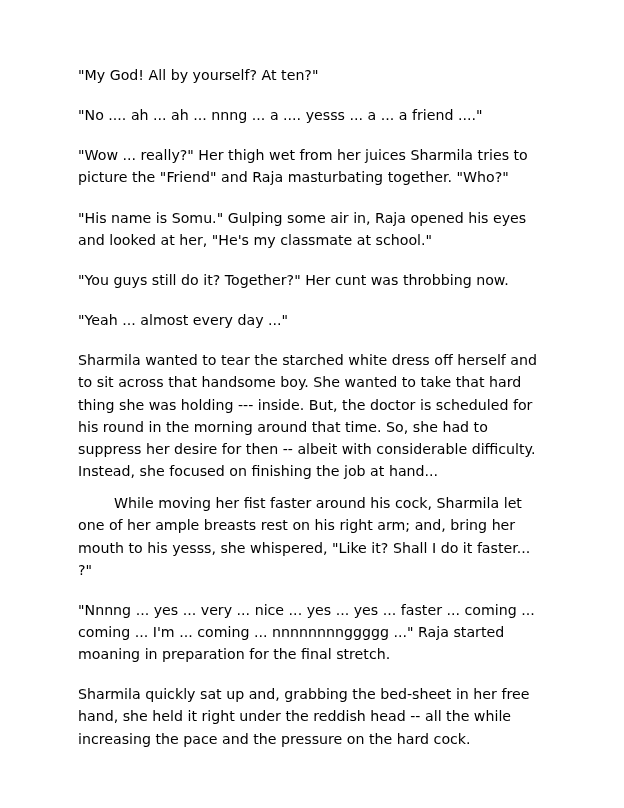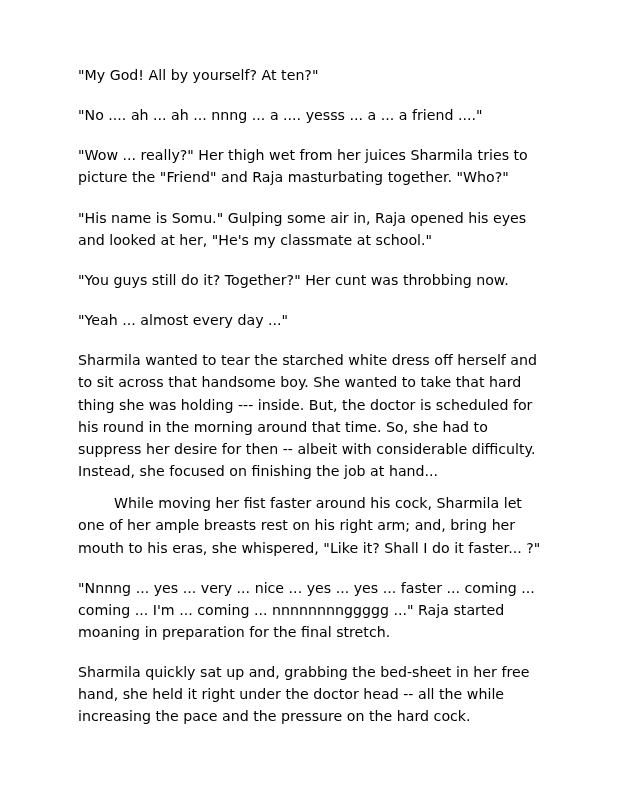--- a/index.html
+++ b/index.html
@@ -46,17 +46,17 @@
 
 <div class="page">
   <div class="doc-body">
     <p class="para">"My God! All by yourself? At ten?"</p>
     <p class="para">"No .... ah ... ah ... nnng ... a .... yesss ... a ... a friend ...."</p>
     <p class="para">"Wow ... really?" Her thigh wet from her juices Sharmila tries to picture the "Friend" and Raja masturbating together. "Who?"</p>
     <p class="para">"His name is Somu." Gulping some air in, Raja opened his eyes and looked at her, "He's my classmate at school."</p>
     <p class="para">"You guys still do it? Together?" Her cunt was throbbing now.</p>
     <p class="para">"Yeah ... almost every day ..."</p>
     <p class="para tight">Sharmila wanted to tear the starched white dress off herself and to sit across that handsome boy. She wanted to take that hard thing she was holding --- inside. But, the doctor is scheduled for his round in the morning around that time. So, she had to suppress her desire for then -- albeit with considerable difficulty. Instead, she focused on finishing the job at hand...</p>
-    <p class="para indent-block">        While moving her fist faster around his cock, Sharmila let one of her ample breasts rest on his right arm; and, bring her mouth to his eras, she whispered, "Like it? Shall I do it faster... ?"</p>
+    <p class="para indent-block">        While moving her fist faster around his cock, Sharmila let one of her ample breasts rest on his right arm; and, bring her mouth to his yesss, she whispered, "Like it? Shall I do it faster... ?"</p>
     <p class="para">"Nnnng ... yes ... very ... nice ... yes ... yes ... faster ... coming ... coming ... I'm ... coming ... nnnnnnnnggggg ..." Raja started moaning in preparation for the final stretch.</p>
-    <p class="para last">Sharmila quickly sat up and, grabbing the bed-sheet in her free hand, she held it right under the doctor head -- all the while increasing the pace and the pressure on the hard cock.</p>
+    <p class="para last">Sharmila quickly sat up and, grabbing the bed-sheet in her free hand, she held it right under the reddish head -- all the while increasing the pace and the pressure on the hard cock.</p>
   </div>
 </div>
 
 </body></html>

